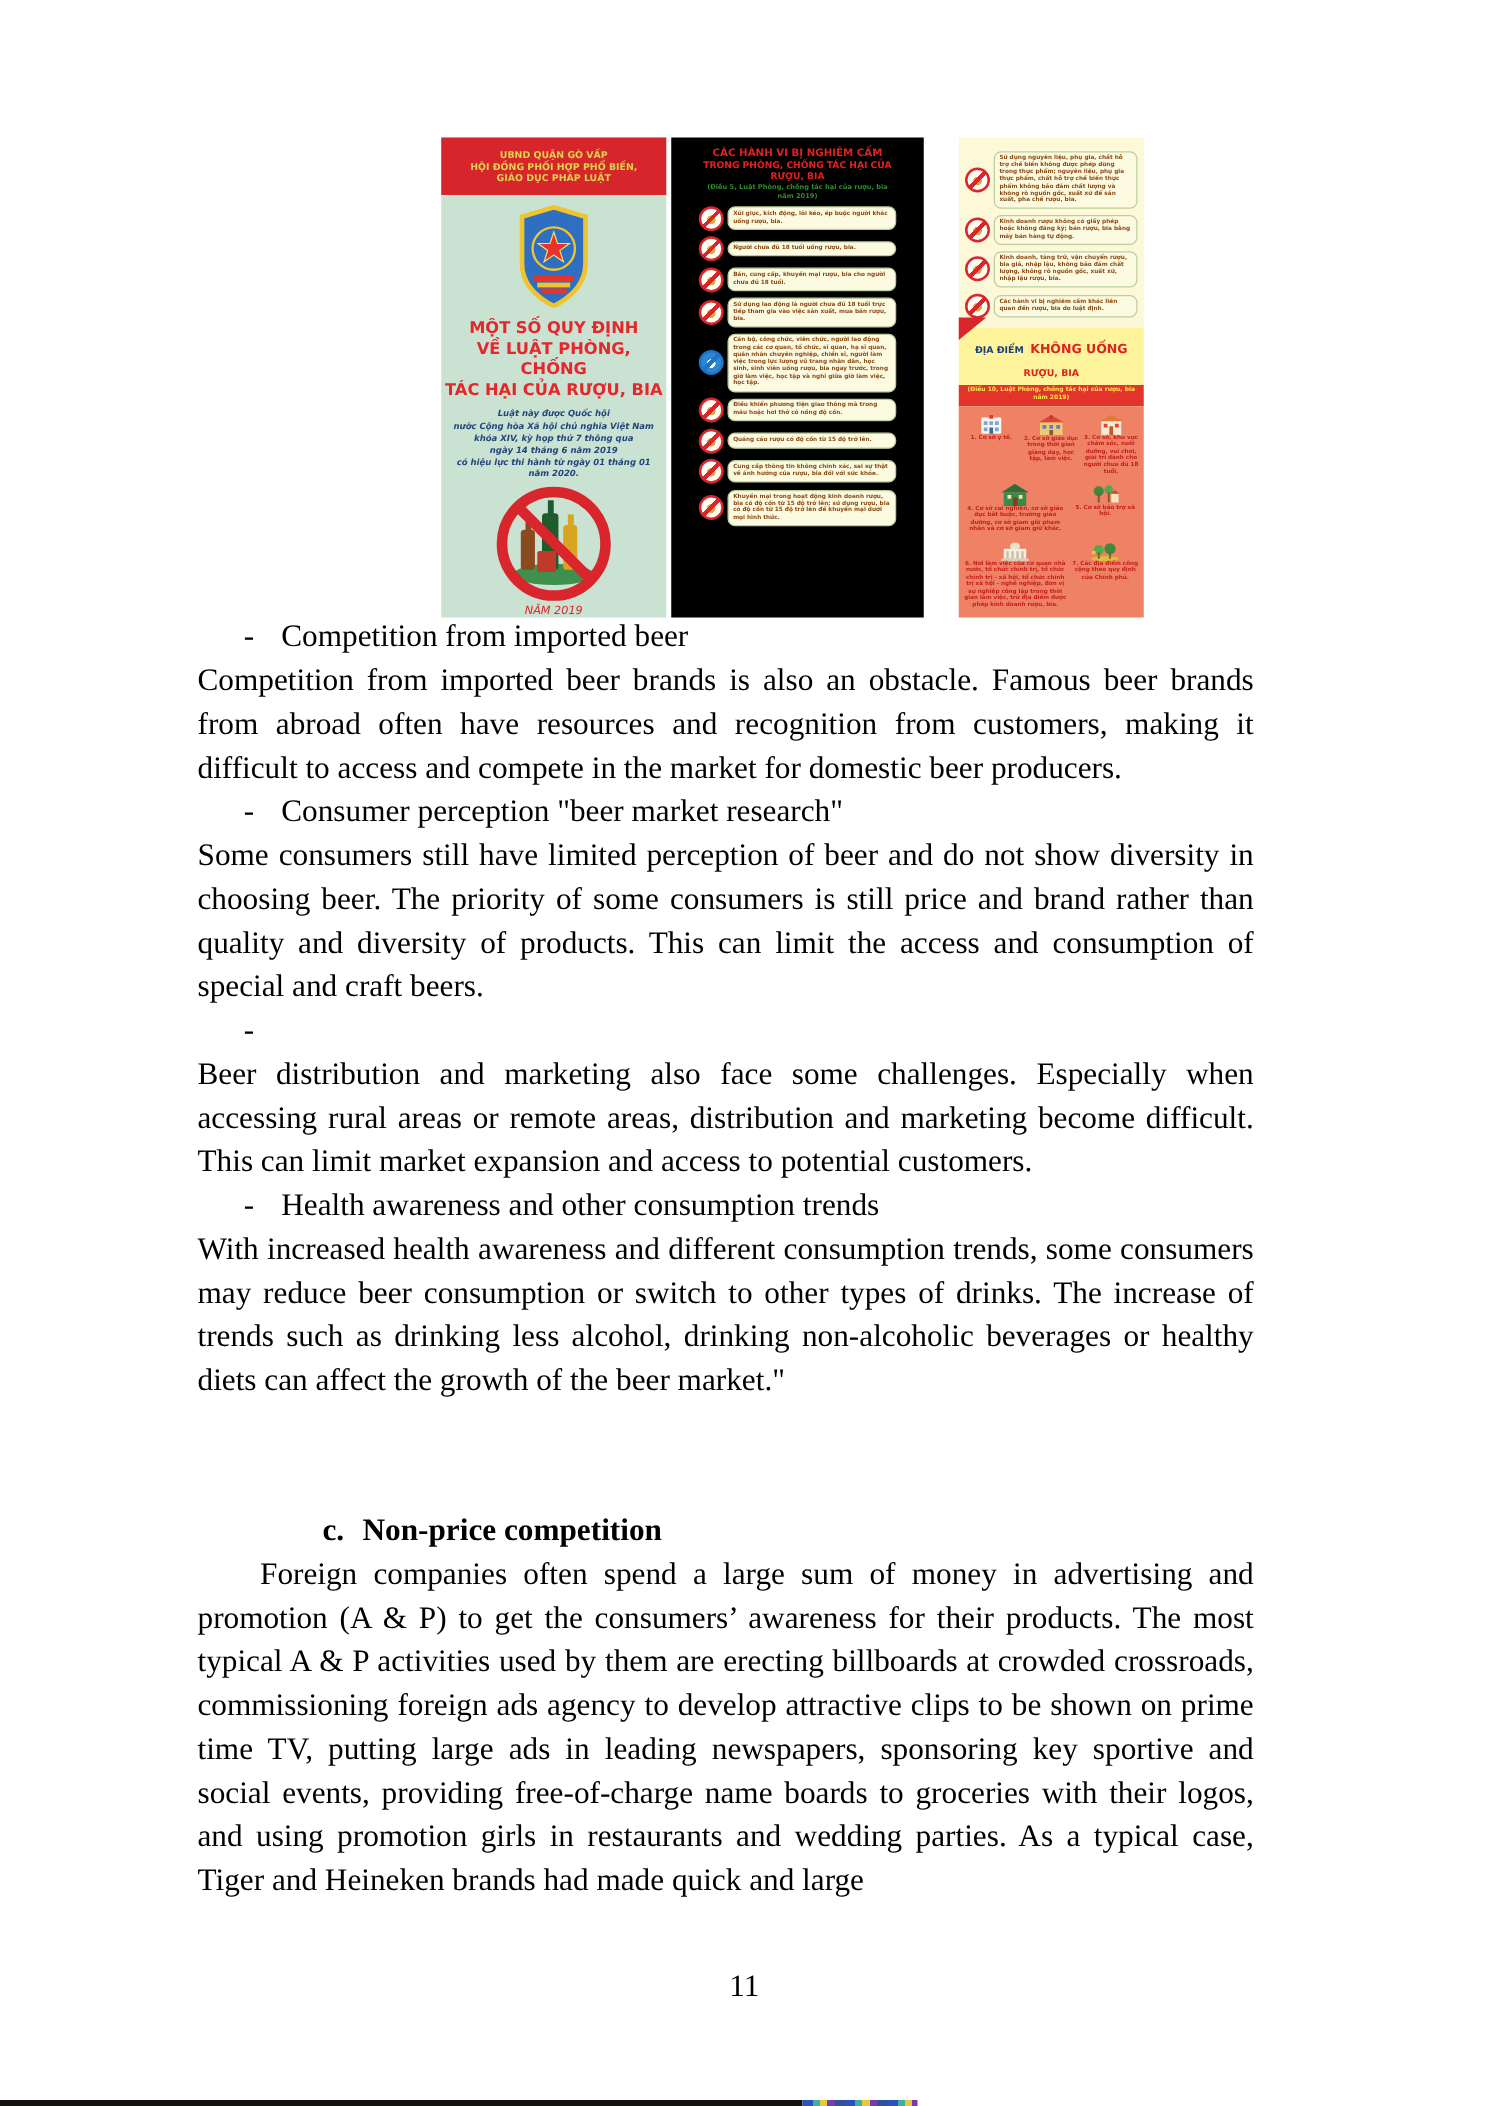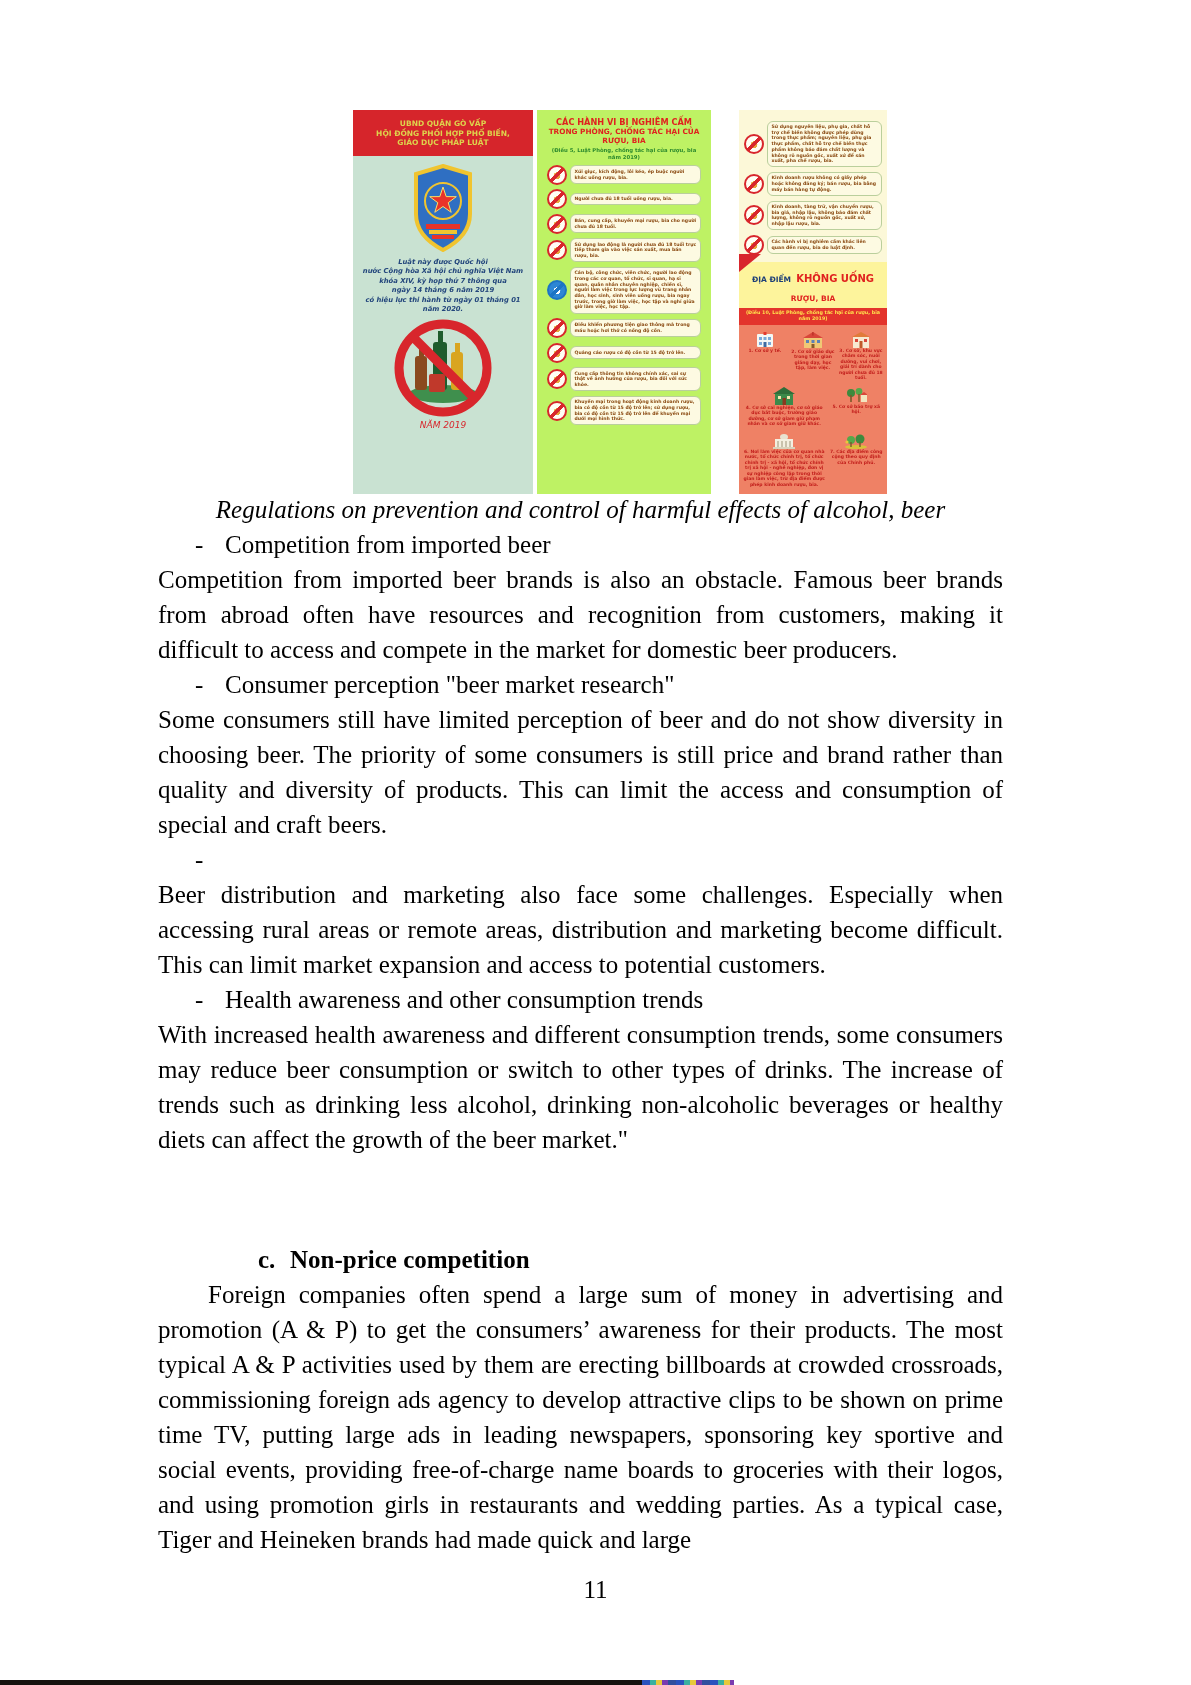--- a/index.html
+++ b/index.html
@@ -14,21 +14,21 @@
   }
   .col-left{width:180px;flex:none;background:#c9e2d2;display:flex;flex-direction:column;align-items:center;}
   .band{width:100%;box-sizing:border-box;background:#d6252b;padding:9px 4px 8px;text-align:center;
         font-weight:bold;font-size:7.5px;line-height:9.5px;color:#ded34c;}
   .emblem{margin-top:8px;}
   .pl-title{margin-top:9px;color:#e5262b;font-weight:800;font-size:13px;line-height:16.5px;text-align:center;}
   .pl-law{margin-top:6px;color:#23467c;font-style:italic;font-weight:600;font-size:6.8px;line-height:9.6px;text-align:center;padding:0 4px;}
   .sign{margin-top:3px;}
   .pl-year{color:#d8262c;font-style:italic;font-size:9px;margin-top:2px;}
 
-  .col-mid{width:174px;flex:none;background:#bef264;padding:7px 10px;box-sizing:border-box;}
+  .col-mid{width:202px;flex:none;background:#000000;padding:7px 22px;box-sizing:border-box;}
   .mid-t1{color:#e0221f;font-weight:800;font-size:8.2px;line-height:10px;text-align:center;}
   .mid-t2{color:#e0221f;font-weight:800;font-size:7.3px;line-height:9px;text-align:center;}
   .mid-sub{color:#2e8b2e;font-weight:bold;font-size:5.3px;line-height:6.5px;text-align:center;margin-top:2px;}
   .mi{display:flex;align-items:center;gap:3px;margin-top:4.5px;}
   .pic{width:20px;height:20px;flex:none;border:2.5px solid #d8262c;border-radius:50%;box-sizing:border-box;
        background:
          linear-gradient(135deg, transparent 43%, #d8262c 43%, #d8262c 57%, transparent 57%),
          radial-gradient(circle at 50% 55%, #e8a33c 0 28%, transparent 30%),
          #fffef4;}
   .pic.blue{border-color:#1c74c4;background:
@@ -79,20 +79,25 @@
       <div>GIÁO DỤC PHÁP LUẬT</div>
     </div>
     <svg class="emblem" width="66" height="88" viewBox="0 0 66 88">
       <path d="M33 2 L60 10 V50 Q60 72 33 86 Q6 72 6 50 V10 Z" fill="#2f6fc2" stroke="#f0c42f" stroke-width="4"></path>
       <circle cx="33" cy="37" r="18" fill="#2f6fc2" stroke="#f0c42f" stroke-width="2"></circle>
       <polygon points="33,23 36.2,32.6 46.3,32.7 38.2,38.7 41.2,48.3 33,42.5 24.8,48.3 27.8,38.7 19.7,32.7 29.8,32.6" fill="#e8332a" stroke="#f7e06a" stroke-width="1"></polygon>
       <rect x="16" y="60" width="34" height="5" fill="#e8332a"></rect>
       <rect x="19" y="66" width="28" height="4" fill="#f0c42f"></rect>
       <rect x="22" y="71" width="22" height="4" fill="#e8332a"></rect>
     </svg>
+    <div class="pl-title">
+      <div>MỘT SỐ QUY ĐỊNH</div>
+      <div>VỀ LUẬT PHÒNG, CHỐNG</div>
+      <div>TÁC HẠI CỦA RƯỢU, BIA</div>
+    </div>
     <div class="pl-law">
       <div>Luật này được Quốc hội</div>
       <div>nước Cộng hòa Xã hội chủ nghĩa Việt Nam</div>
       <div>khóa XIV, kỳ họp thứ 7 thông qua</div>
       <div>ngày 14 tháng 6 năm 2019</div>
       <div>có hiệu lực thi hành từ ngày 01 tháng 01 năm 2020.</div>
     </div>
     <svg class="sign" width="100" height="100" viewBox="0 0 100 100">
       <ellipse cx="50" cy="76" rx="34" ry="9" fill="#3f8f4d"></ellipse>
       <rect x="22" y="38" width="12" height="34" rx="3" fill="#8a4a1f"></rect>
@@ -257,21 +262,20 @@
             <rect x="15.3" y="9" width="1.4" height="5" fill="#7a5a2a"></rect>
           <circle cx="3" cy="9" r="1.6" fill="#e8c93a"></circle>
         </svg>
         <span>7. Các địa điểm công cộng theo quy định của Chính phủ.</span>
       </div>
     </div>
   </div>
 </div>
 
 <div class="doc">
-  <div class="caption">Regulations on prevention and control of harmful effects of alcohol, beer</div>
 
   <div class="bullet">
     <span class="dash">-</span>
     <span>Competition from imported beer</span>
   </div>
   <p>Competition from imported beer brands is also an obstacle. Famous beer brands from abroad often have resources and recognition from customers, making it difficult to access and compete in the market for domestic beer producers.</p>
 
   <div class="bullet">
     <span class="dash">-</span>
     <span>Consumer perception "beer market research"</span>

